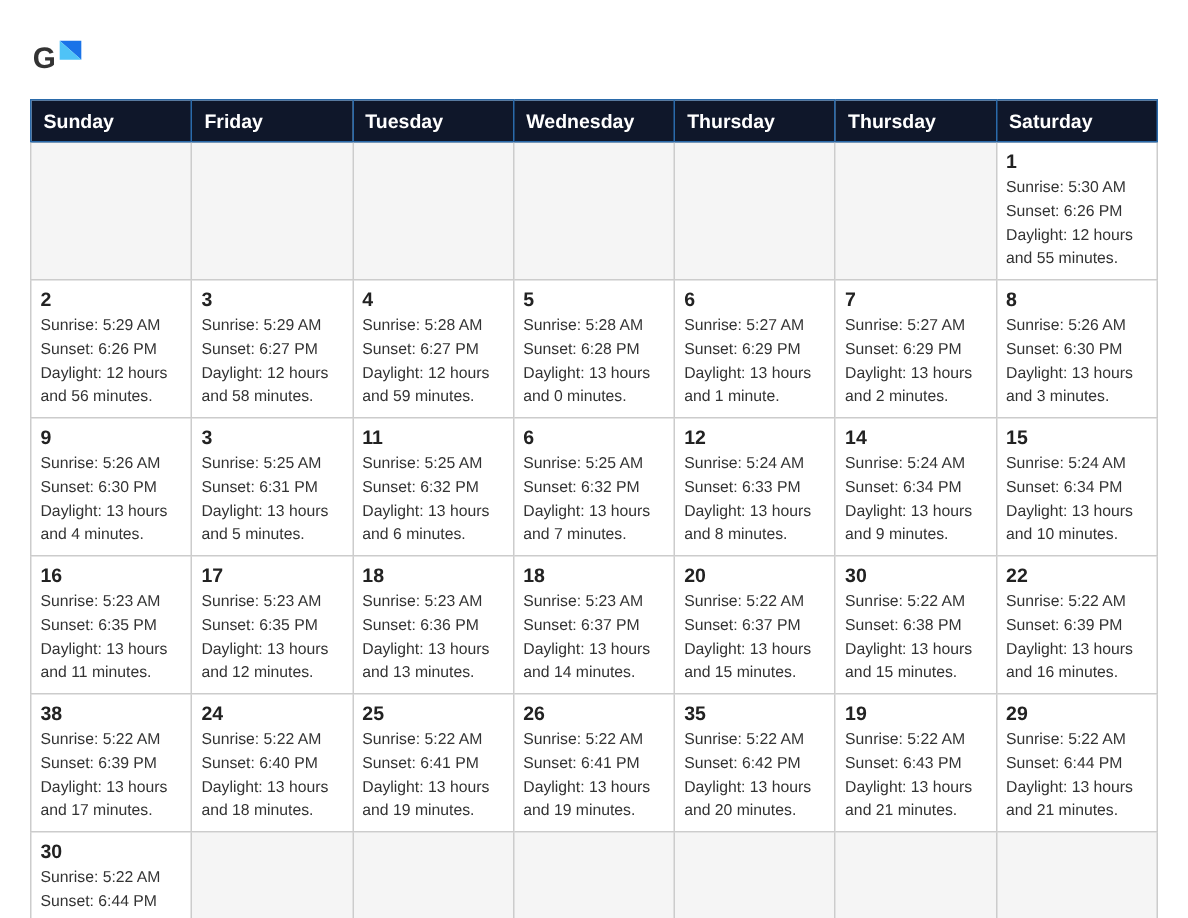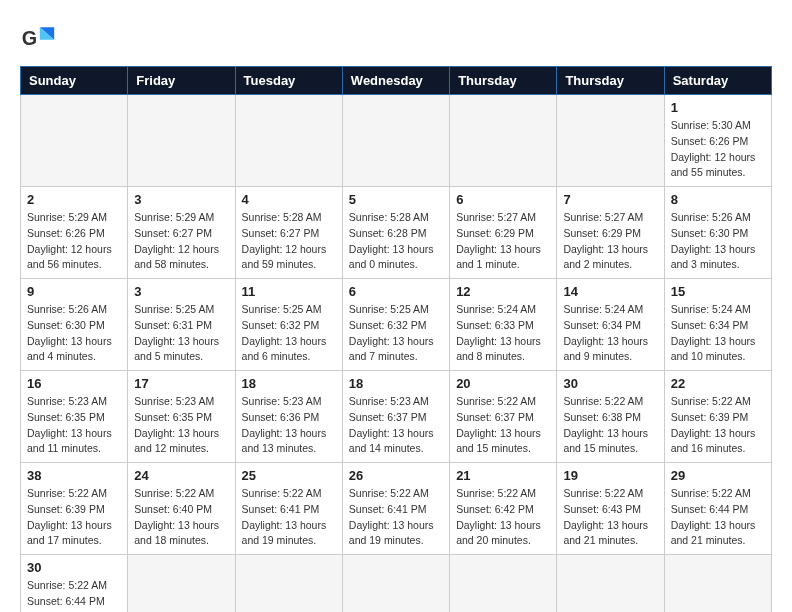--- a/index.html
+++ b/index.html
@@ -313,21 +313,21 @@
 and 19 minutes.</div>
         </td>
         <td>
           <span class="day-num">26</span>
           <div class="day-info" style="white-space: pre-line;">Sunrise: 5:22 AM
 Sunset: 6:41 PM
 Daylight: 13 hours
 and 19 minutes.</div>
         </td>
         <td>
-          <span class="day-num">21</span>
+          <span class="day-num">35</span>
           <div class="day-info" style="white-space: pre-line;">Sunrise: 5:22 AM
 Sunset: 6:42 PM
 Daylight: 13 hours
 and 20 minutes.</div>
         </td>
         <td>
           <span class="day-num">19</span>
           <div class="day-info" style="white-space: pre-line;">Sunrise: 5:22 AM
 Sunset: 6:43 PM
 Daylight: 13 hours

